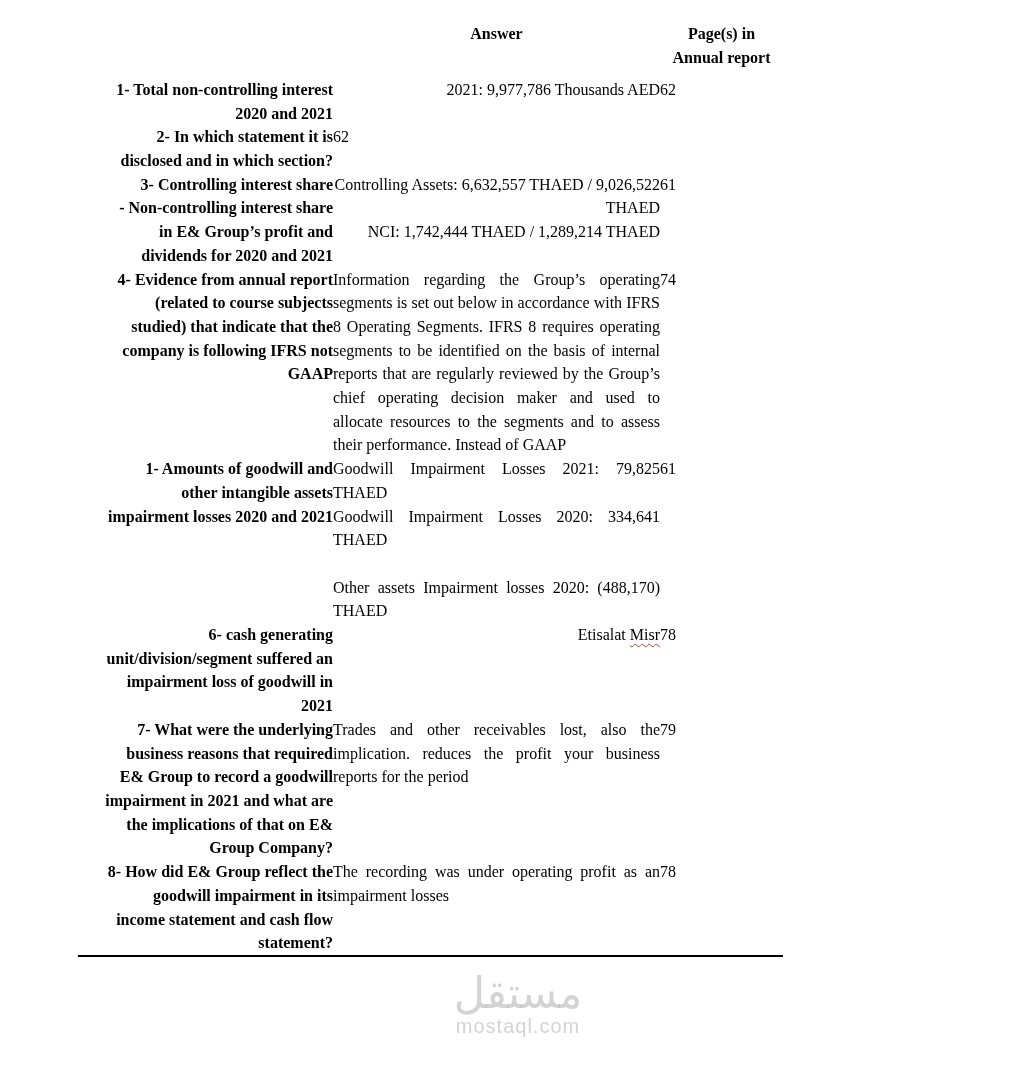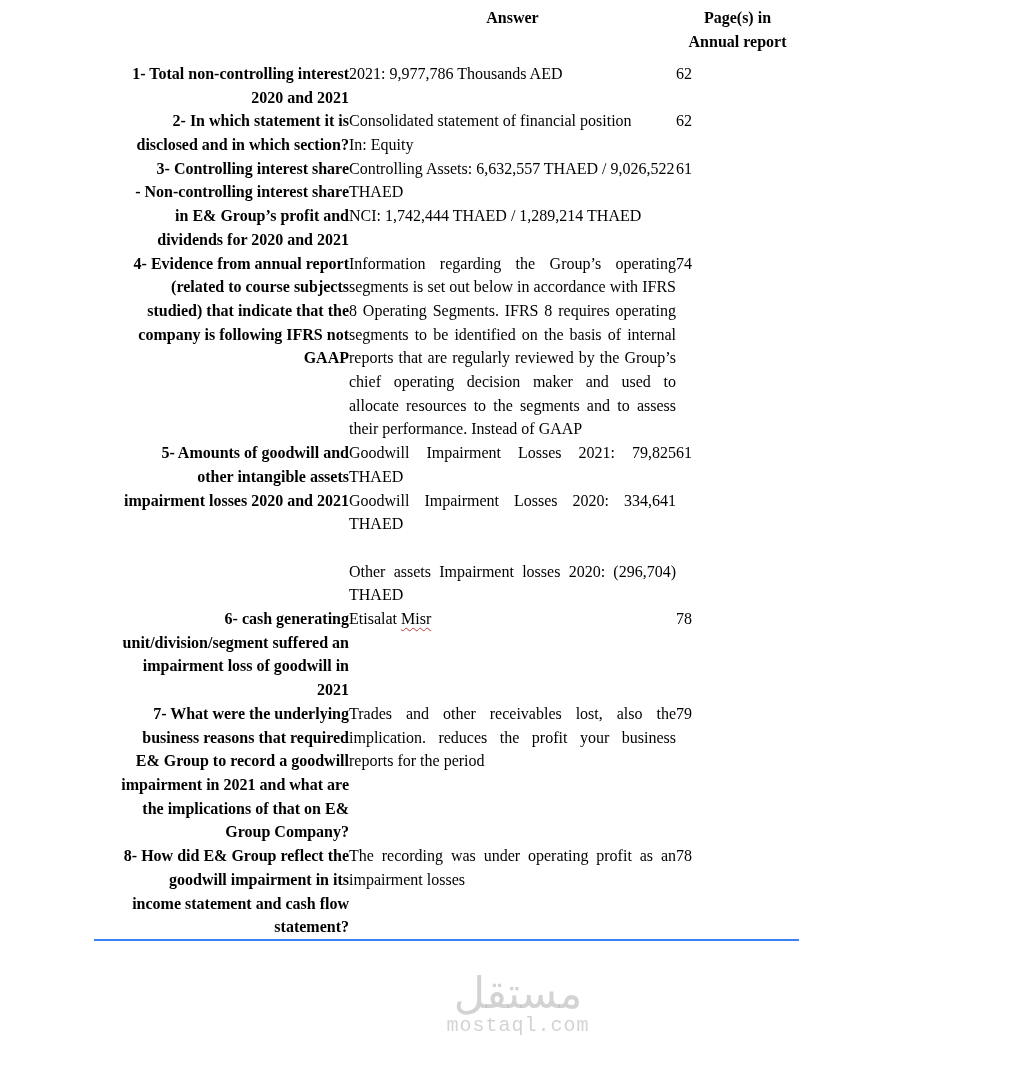--- a/index.html
+++ b/index.html
@@ -10,45 +10,46 @@
     width: 1030px;
     height: 1065px;
     background: #ffffff;
     position: relative;
     overflow: hidden;
     font-family: "Liberation Serif", "DejaVu Serif", serif;
     color: #000000;
   }
   .qa-table {
     position: absolute;
-    left: 94px;
+    left: 78px;
     top: 0;
     width: 705px;
-    padding-top: 6px;
-    border-bottom: 2px solid #3b82f6;
+    padding-top: 22px;
+    border-bottom: 2px solid #000000;
     font-size: 16px;
     line-height: 23.7px;
   }
   .trow {
     display: grid;
     grid-template-columns: 255px 327px 123px;
   }
   .header-row {
     margin-bottom: 8.5px;
   }
   .cell { min-width: 0; }
   .qcell {
     padding-left: 7px;
     font-weight: bold;
     white-space: pre-line;
     text-align: right;
   }
   .acell p {
     margin: 0;
     min-height: 23.7px;
+    text-align: right;
   }
   .acell.just p {
     text-align: justify;
   }
   .pgcell {
     text-align: left;
   }
   .hdr {
     font-weight: bold;
     text-align: center;
@@ -69,21 +70,21 @@
     color: rgba(158, 158, 158, 0.45);
     pointer-events: none;
   }
   .wm-arabic {
     font-family: "DejaVu Sans", sans-serif;
     font-weight: normal;
     font-size: 43px;
     line-height: 42px;
   }
   .wm-domain {
-    font-family: Liberation Mono, monospace;
+    font-family: Liberation Sans, sans-serif;
     font-size: 20px;
     line-height: 24px;
     letter-spacing: 1px;
   }
 </style>
 </head>
 <body>
 
 <div class="qa-table">
 
@@ -101,24 +102,20 @@
 2020 and 2021</div>
     <div class="cell acell">
       <p>2021: 9,977,786 Thousands AED</p>
     </div>
     <div class="cell pgcell">62</div>
   </div>
 
   <div class="trow">
     <div class="cell qcell">2- In which statement it is
 disclosed and in which section?</div>
-    <div class="cell acell">
-      <p>Consolidated statement of financial position</p>
-      <p>In: Equity</p>
-    </div>
     <div class="cell pgcell">62</div>
   </div>
 
   <div class="trow">
     <div class="cell qcell">3- Controlling interest share
 - Non-controlling interest share
 in E&amp; Group’s profit and
 dividends for 2020 and 2021</div>
     <div class="cell acell">
       <p>Controlling Assets: 6,632,557 THAED / 9,026,522 THAED</p>
@@ -133,28 +130,28 @@
 studied) that indicate that the
 company is following IFRS not
 GAAP</div>
     <div class="cell acell just">
       <p>Information regarding the Group’s operating segments is set out below in accordance with IFRS 8 Operating Segments. IFRS 8 requires operating segments to be identified on the basis of internal reports that are regularly reviewed by the Group’s chief operating decision maker and used to allocate resources to the segments and to assess their performance. Instead of GAAP</p>
     </div>
     <div class="cell pgcell">74</div>
   </div>
 
   <div class="trow">
-    <div class="cell qcell">5- Amounts of goodwill and
+    <div class="cell qcell">1- Amounts of goodwill and
 other intangible assets
 impairment losses 2020 and 2021</div>
     <div class="cell acell just">
       <p>Goodwill Impairment Losses 2021: 79,825 THAED</p>
       <p>Goodwill Impairment Losses 2020: 334,641 THAED</p>
       <p></p>
-      <p>Other assets Impairment losses 2020: (296,704) THAED</p>
+      <p>Other assets Impairment losses 2020: (488,170) THAED</p>
     </div>
     <div class="cell pgcell">61</div>
   </div>
 
   <div class="trow">
     <div class="cell qcell">6- cash generating
 unit/division/segment suffered an
 impairment loss of goodwill in
 2021</div>
     <div class="cell acell">

